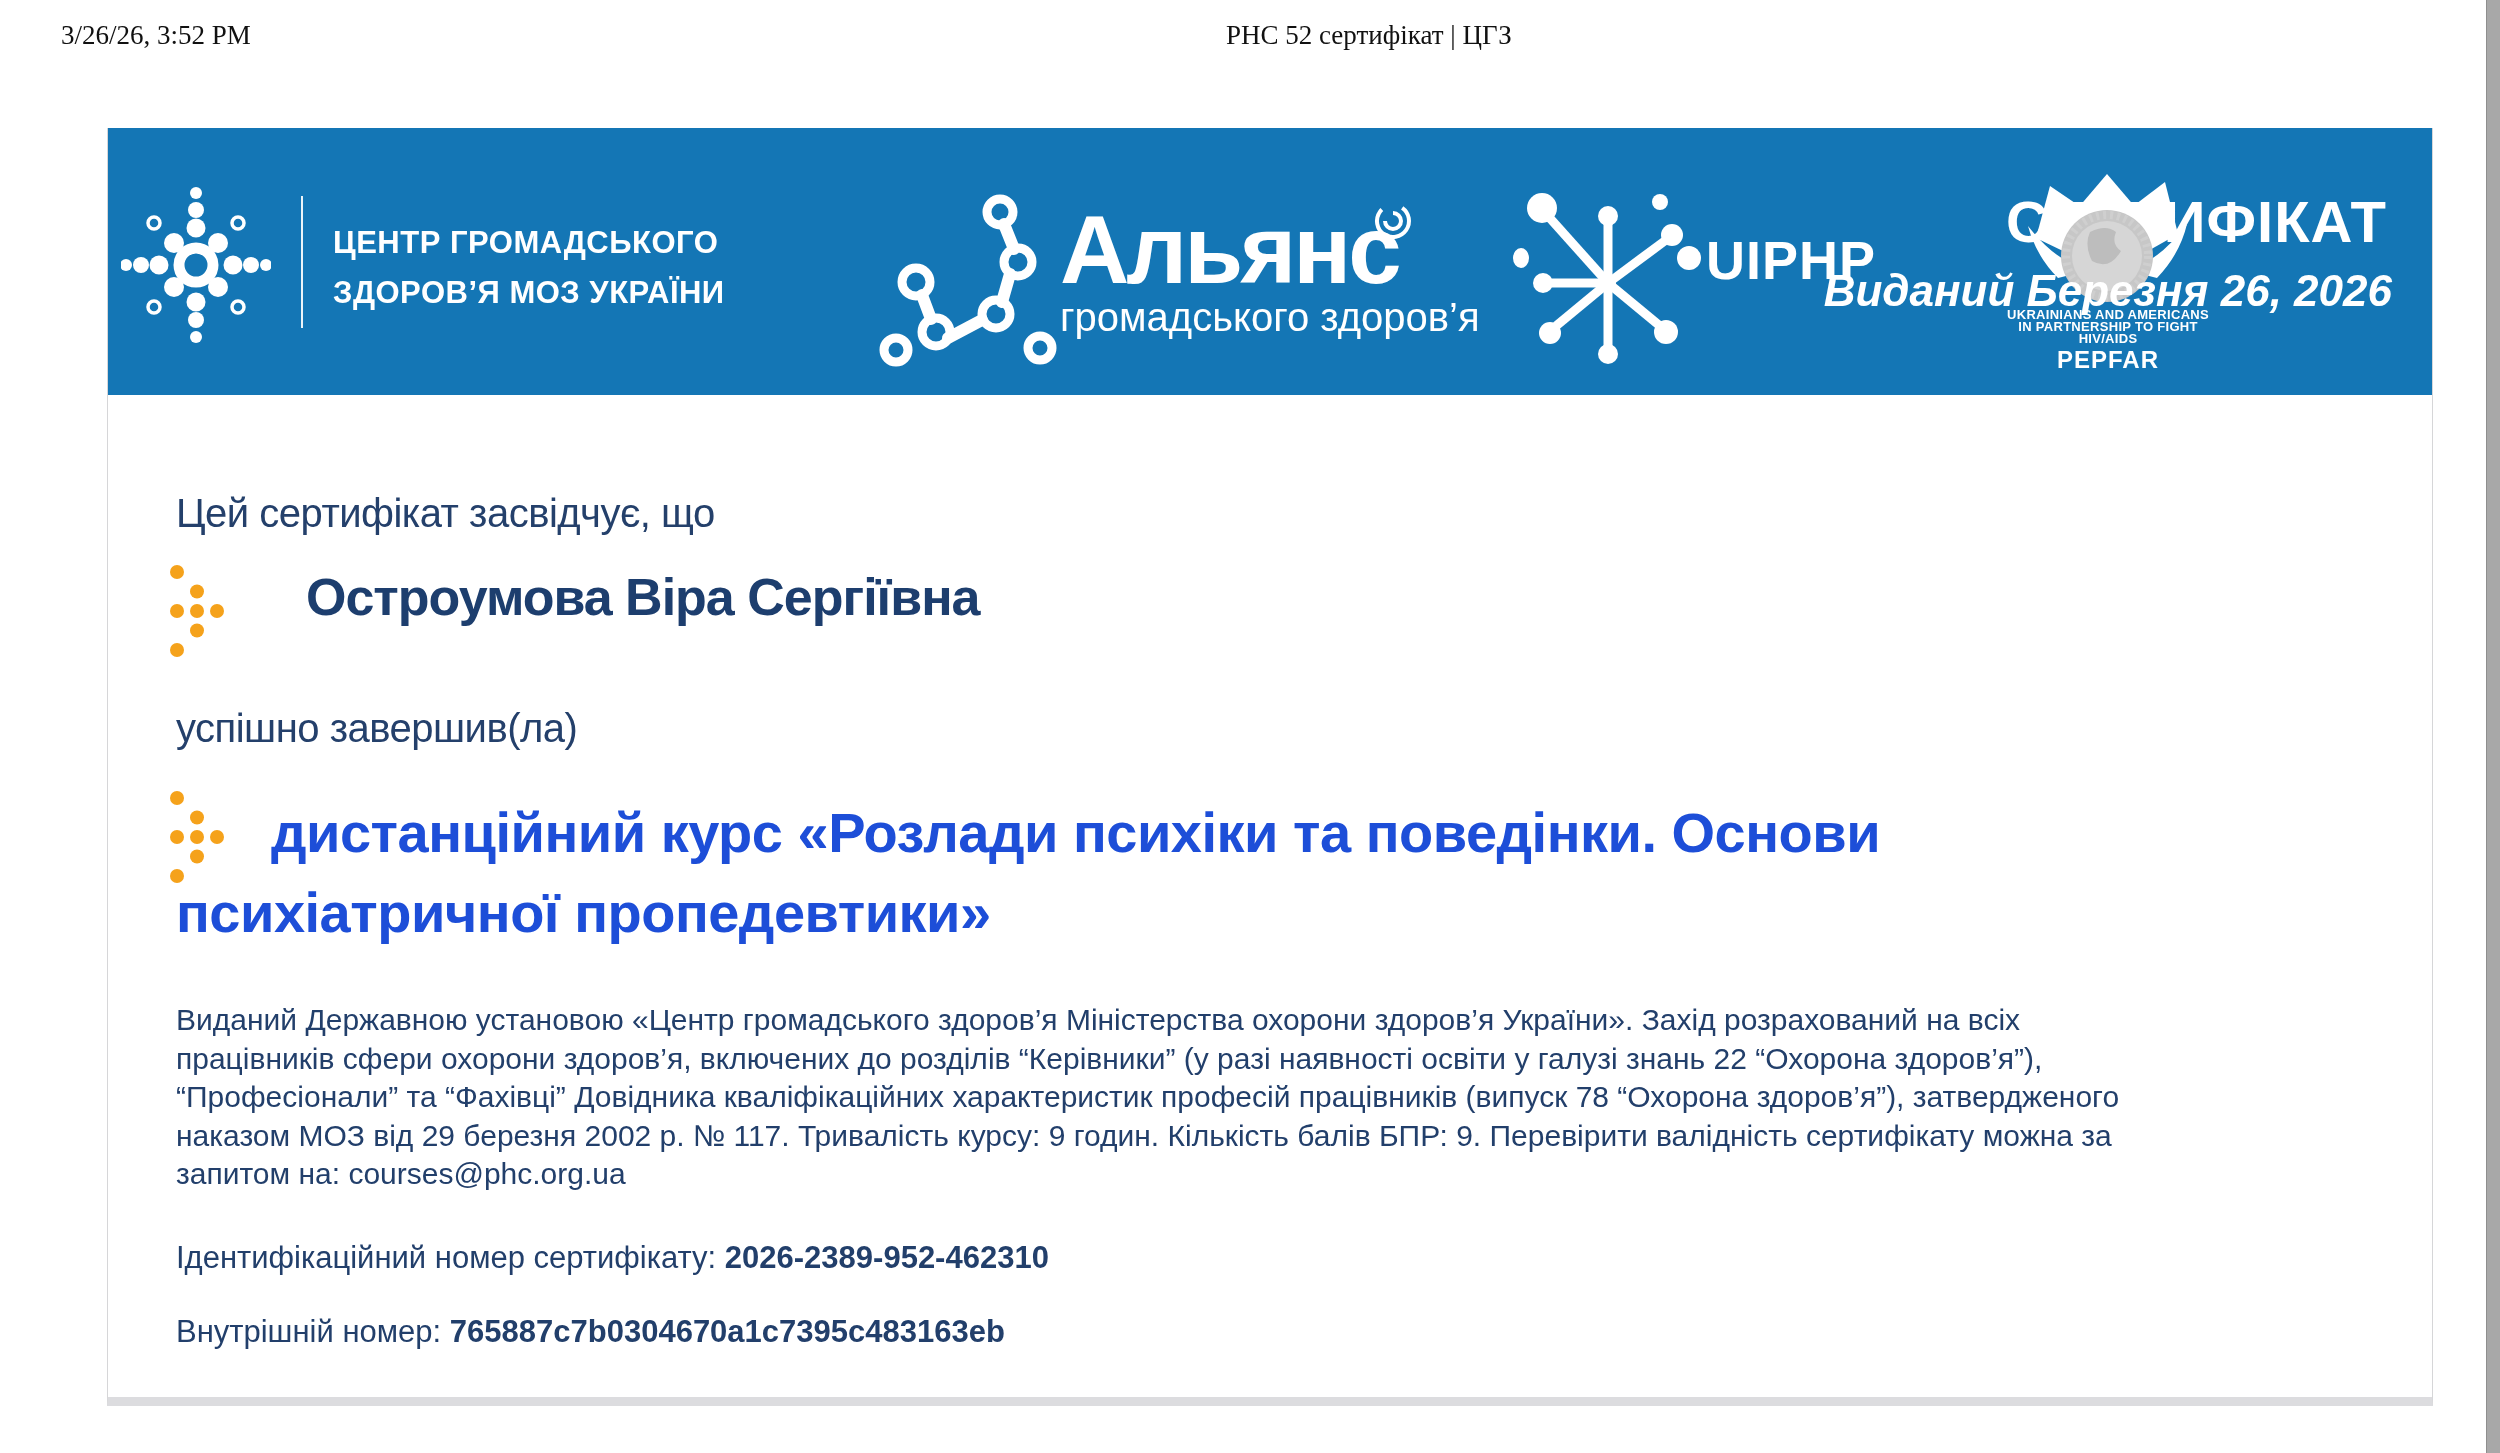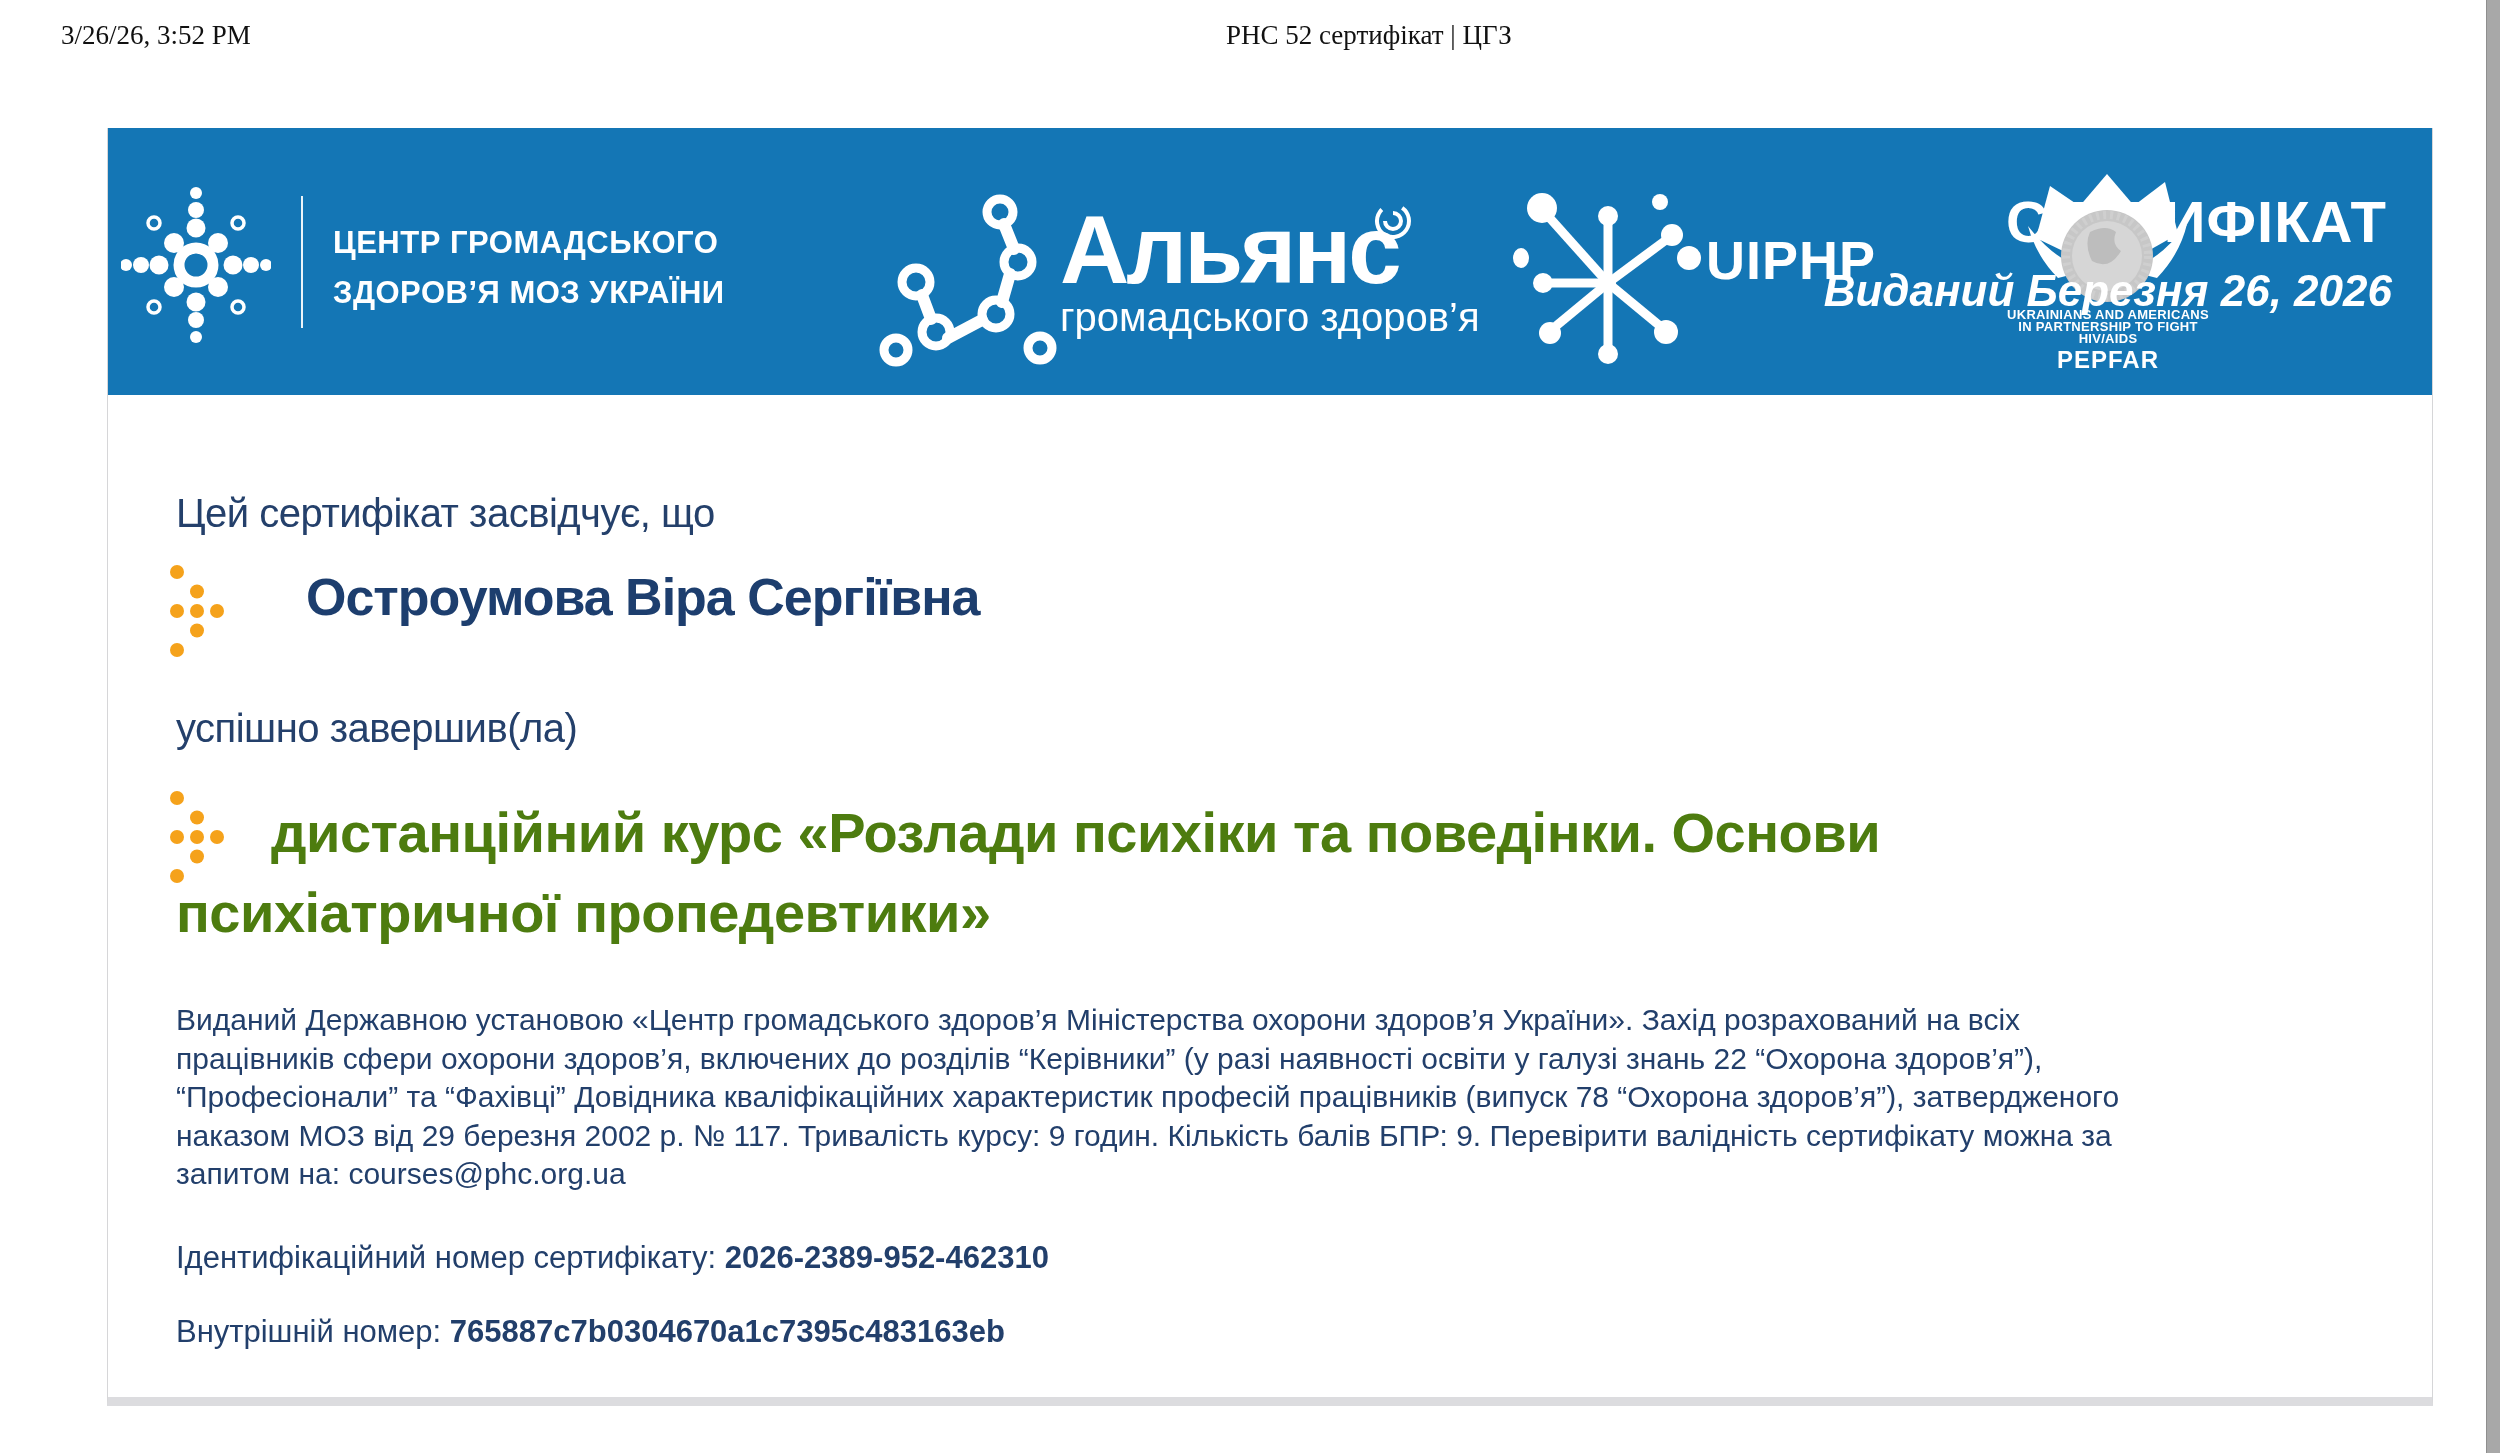--- a/index.html
+++ b/index.html
@@ -64,21 +64,21 @@
   .navy{color:#24406B;}
   .intro-line{left:68px;font-size:40px;line-height:50px;letter-spacing:-.5px;white-space:nowrap;}
   #intro{top:360px;}
   #completion{top:575px;}
   .recipient-name{
     left:198px;top:429px;font-size:52px;line-height:80px;font-weight:700;
     color:#1D3E6E;letter-spacing:-1px;white-space:nowrap;
   }
   .course-title{
     left:68px;top:665px;width:1900px;font-size:56px;line-height:80px;
-    font-weight:700;color:#4d7c0f;letter-spacing:-.5px;
+    font-weight:700;color:#1d4ed8;letter-spacing:-.5px;
   }
   .course-title .indent{padding-left:95px;}
   .description{
     left:68px;top:873px;width:2150px;font-size:30px;line-height:38.5px;
     color:#223F6B;white-space:nowrap;
   }
   .num-line{left:68px;font-size:31px;line-height:40px;color:#223F6B;white-space:nowrap;}
   #cert-id-line{top:1110px;}
   #internal-line{top:1184px;}
   .num-line b{font-weight:700;}

